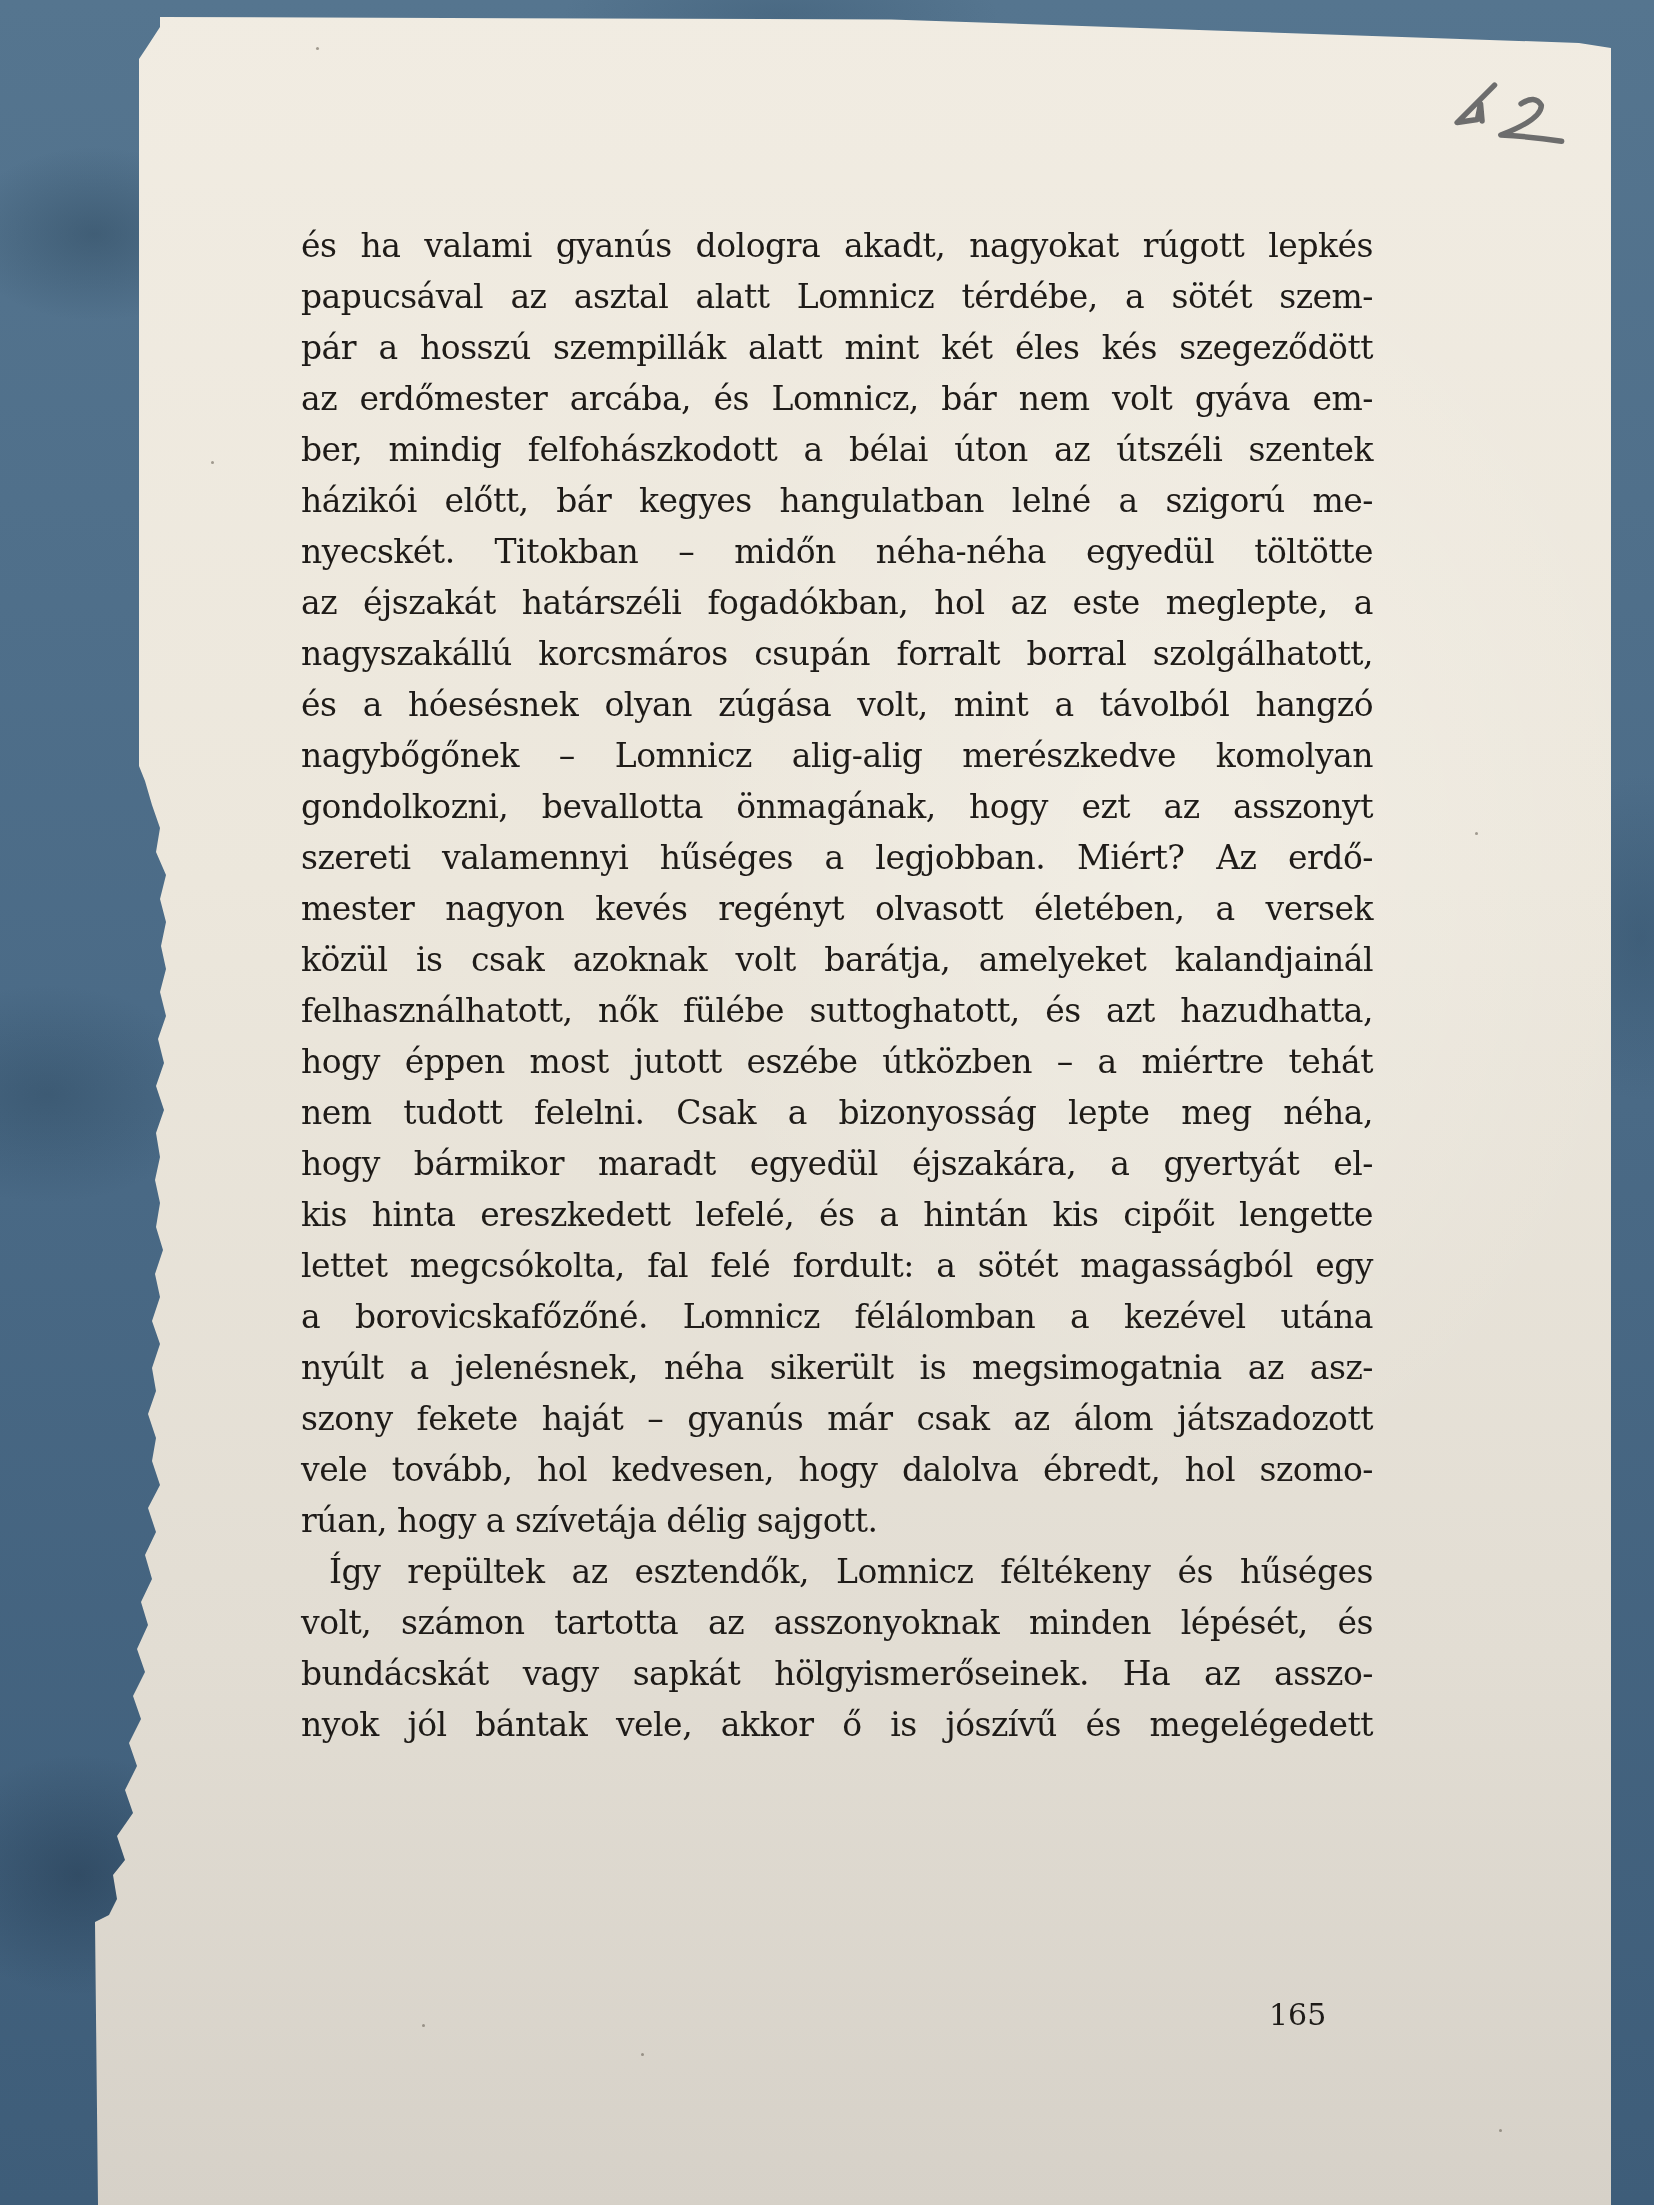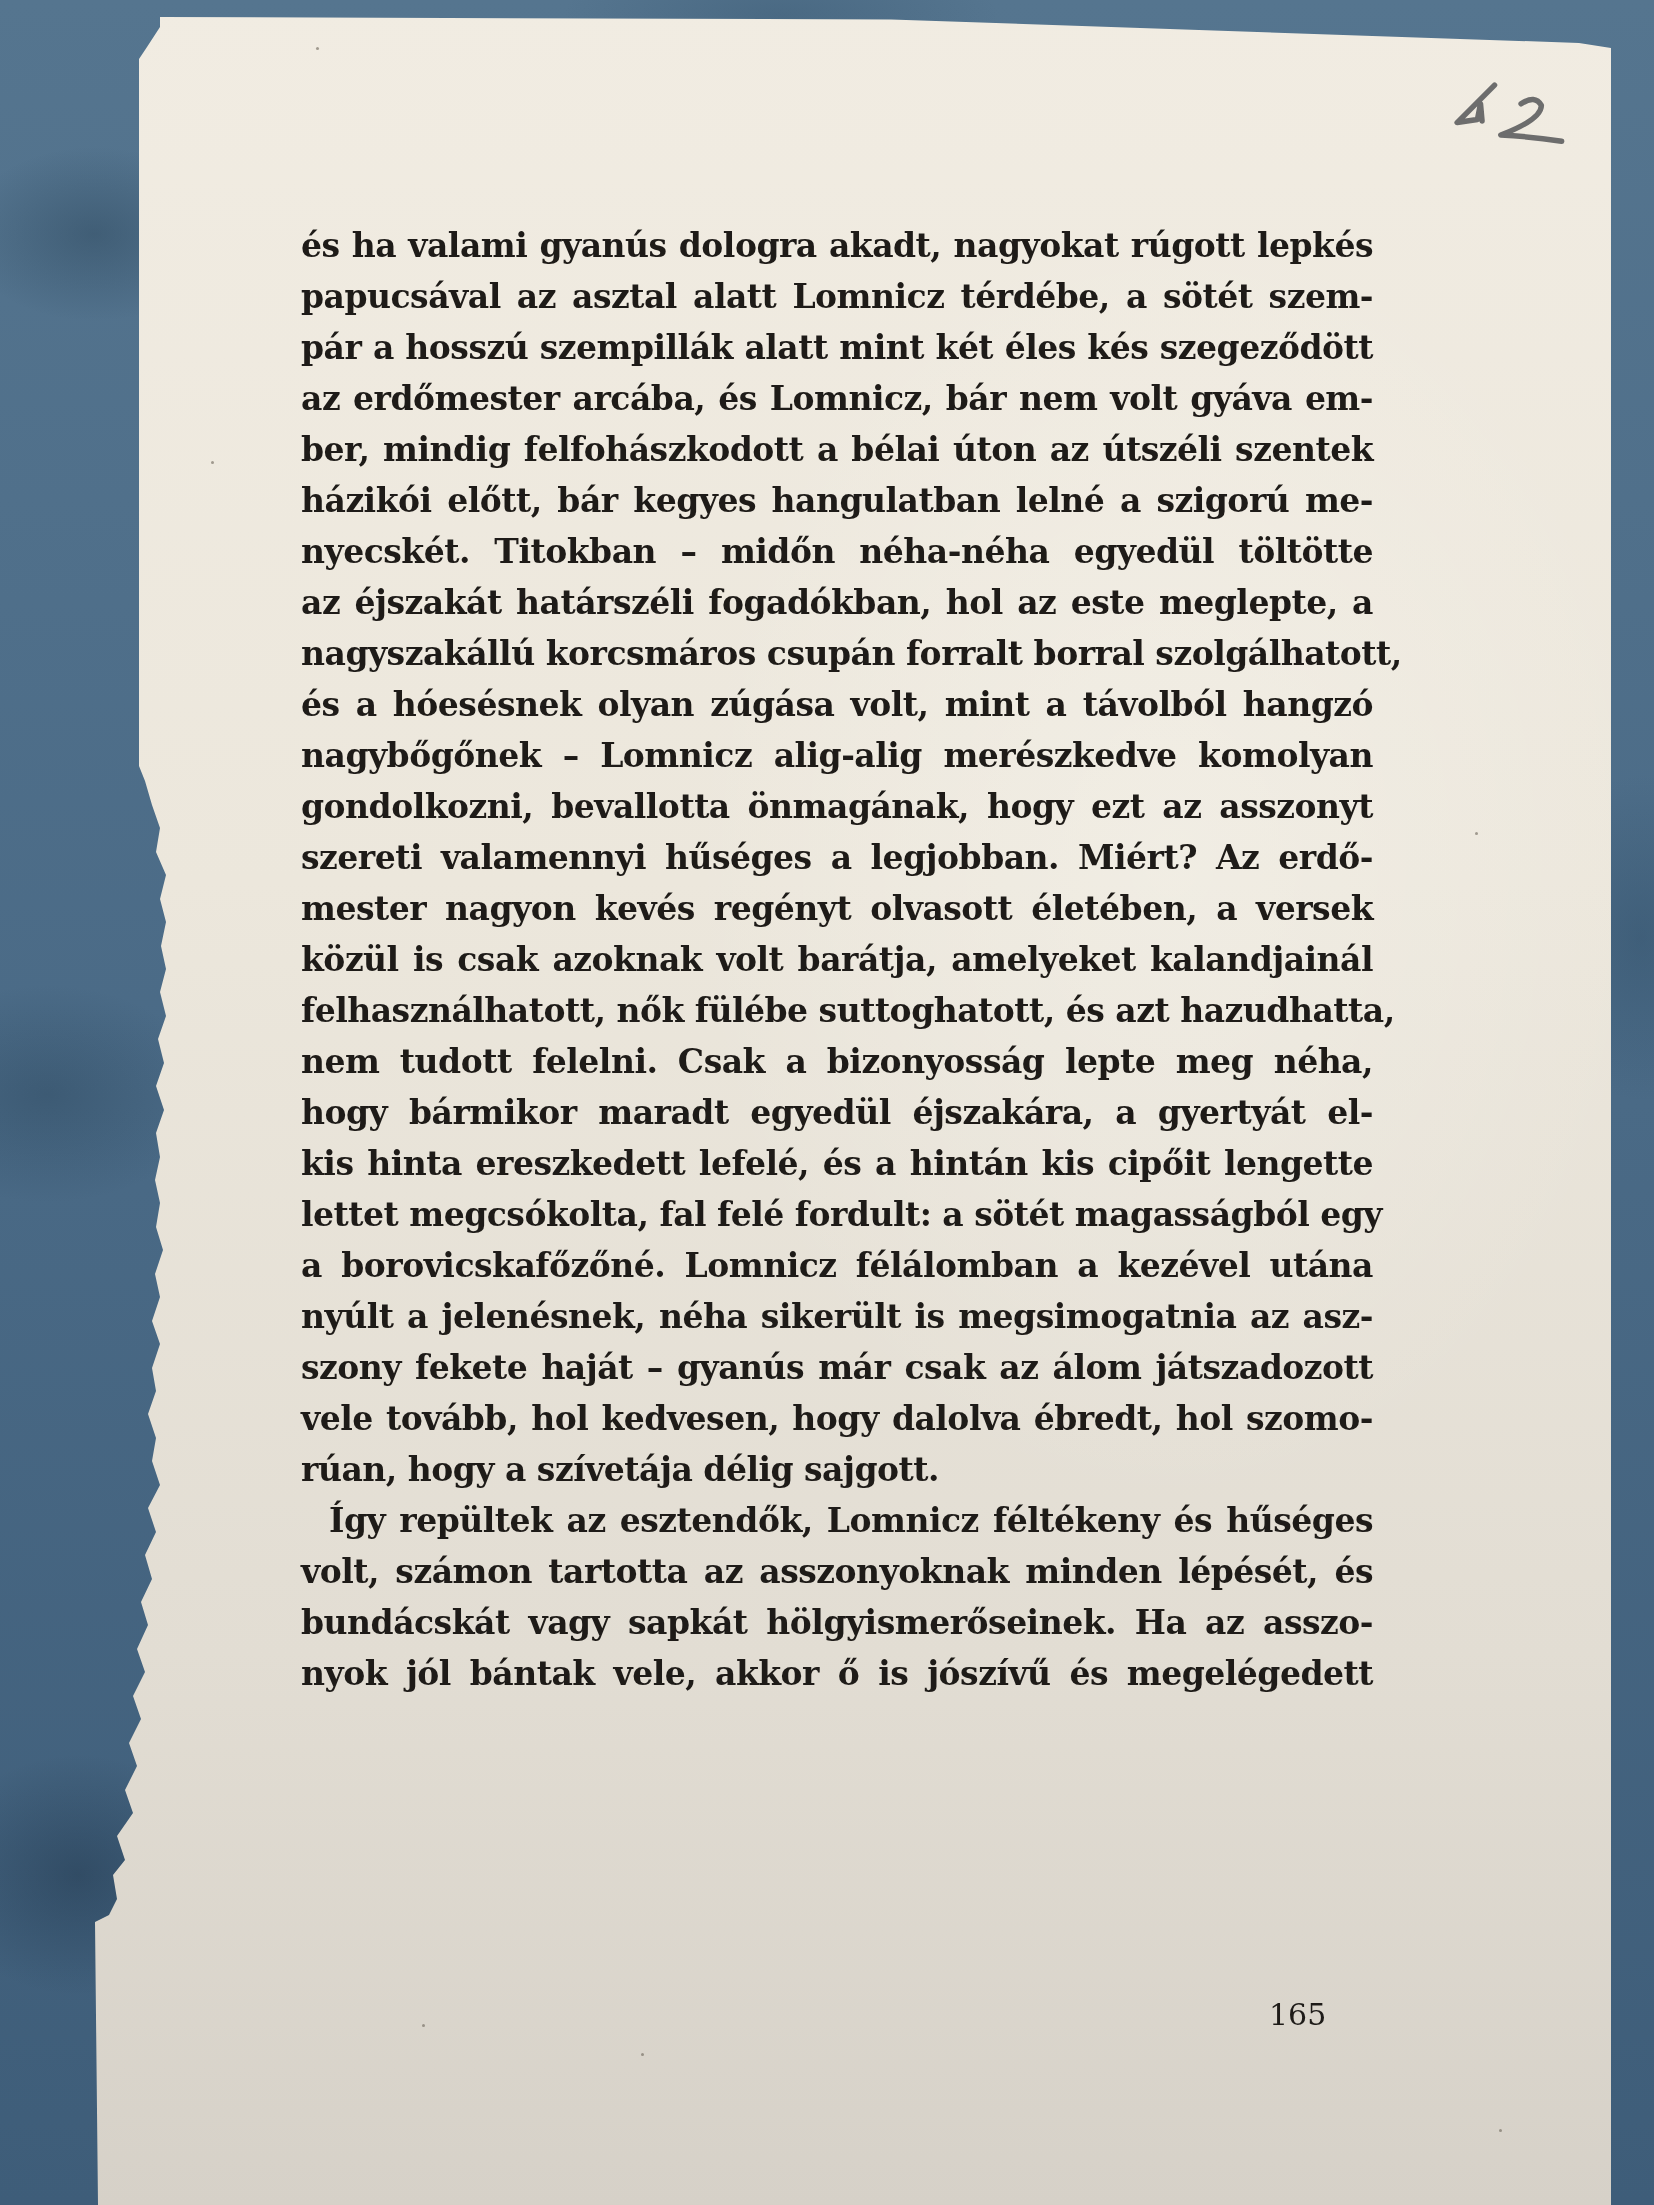--- a/index.html
+++ b/index.html
@@ -37,21 +37,21 @@
     position: absolute; inset: 0;
     background: radial-gradient(ellipse 703px 938px at 1172px 860px, rgba(255,255,250,0.25), transparent 70%);
   }
   .text-block {
     position: absolute; left: 301px; top: 220px; width: 1072px;
     font-family: "DejaVu Serif", "Liberation Serif", serif;
     font-size: 33px; line-height: 51px; color: #1e1b18;
   }
   .line {
     display: block; white-space: nowrap; text-align: justify; text-align-last: justify;
-    height: 51px; letter-spacing: -0.5px; font-weight: bold;
+    height: 51px; letter-spacing: -0.5px;
   }
   .line.last { text-align-last: left; }
   .line.indent { padding-left: 28px; }
   .page-number {
     position: absolute; left: 1269px; top: 1997px;
     font-family: "DejaVu Serif", "Liberation Serif", serif; font-size: 30px; color: #1e1b18;
   }
   .handwritten {
     position: absolute; left: 1454px; top: 74px; width: 117px; height: 94px;
   }
@@ -79,20 +79,21 @@
     <span class="line">nyecskét. Titokban – midőn néha-néha egyedül töltötte</span>
     <span class="line">az éjszakát határszéli fogadókban, hol az este meglepte, a</span>
     <span class="line">nagyszakállú korcsmáros csupán forralt borral szolgálhatott,</span>
     <span class="line">és a hóesésnek olyan zúgása volt, mint a távolból hangzó</span>
     <span class="line">nagybőgőnek – Lomnicz alig-alig merészkedve komolyan</span>
     <span class="line">gondolkozni, bevallotta önmagának, hogy ezt az asszonyt</span>
     <span class="line">szereti valamennyi hűséges a legjobban. Miért? Az erdő-</span>
     <span class="line">mester nagyon kevés regényt olvasott életében, a versek</span>
     <span class="line">közül is csak azoknak volt barátja, amelyeket kalandjainál</span>
     <span class="line">felhasználhatott, nők fülébe suttoghatott, és azt hazudhatta,</span>
+    <span class="line">hogy éppen most jutott eszébe útközben – a miértre tehát</span>
     <span class="line">nem tudott felelni. Csak a bizonyosság lepte meg néha,</span>
     <span class="line">hogy bármikor maradt egyedül éjszakára, a gyertyát el-</span>
     <span class="line">kis hinta ereszkedett lefelé, és a hintán kis cipőit lengette</span>
     <span class="line">lettet megcsókolta, fal felé fordult: a sötét magasságból egy</span>
     <span class="line">a borovicskafőzőné. Lomnicz félálomban a kezével utána</span>
     <span class="line">nyúlt a jelenésnek, néha sikerült is megsimogatnia az asz-</span>
     <span class="line">szony fekete haját – gyanús már csak az álom játszadozott</span>
     <span class="line">vele tovább, hol kedvesen, hogy dalolva ébredt, hol szomo-</span>
     <span class="line last">rúan, hogy a szívetája délig sajgott.</span>
     <span class="line indent">Így repültek az esztendők, Lomnicz féltékeny és hűséges</span>

